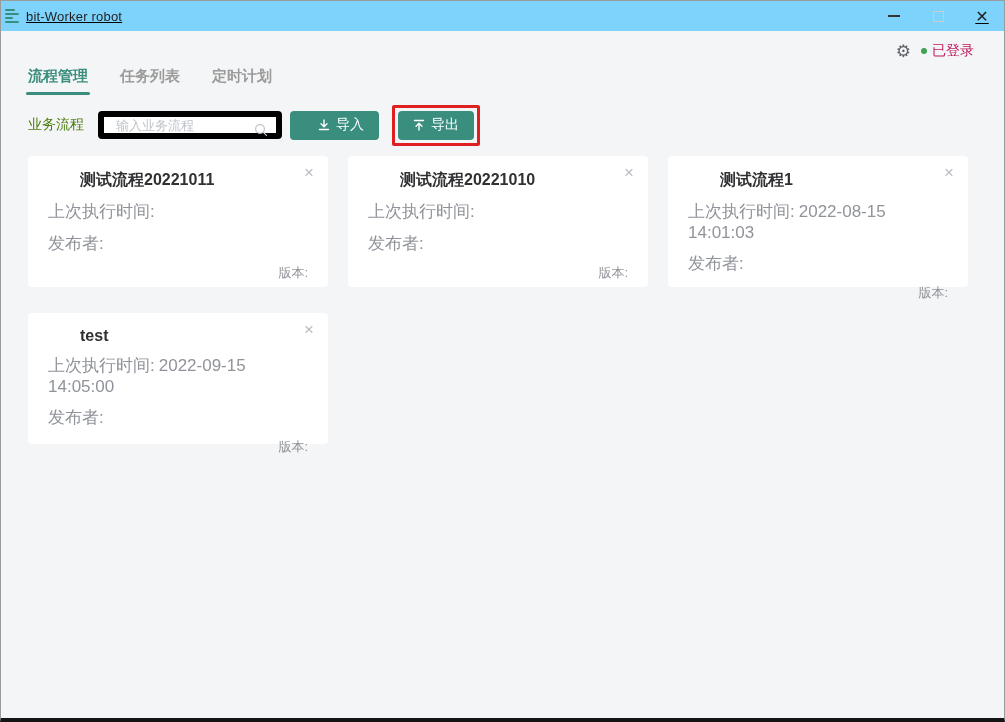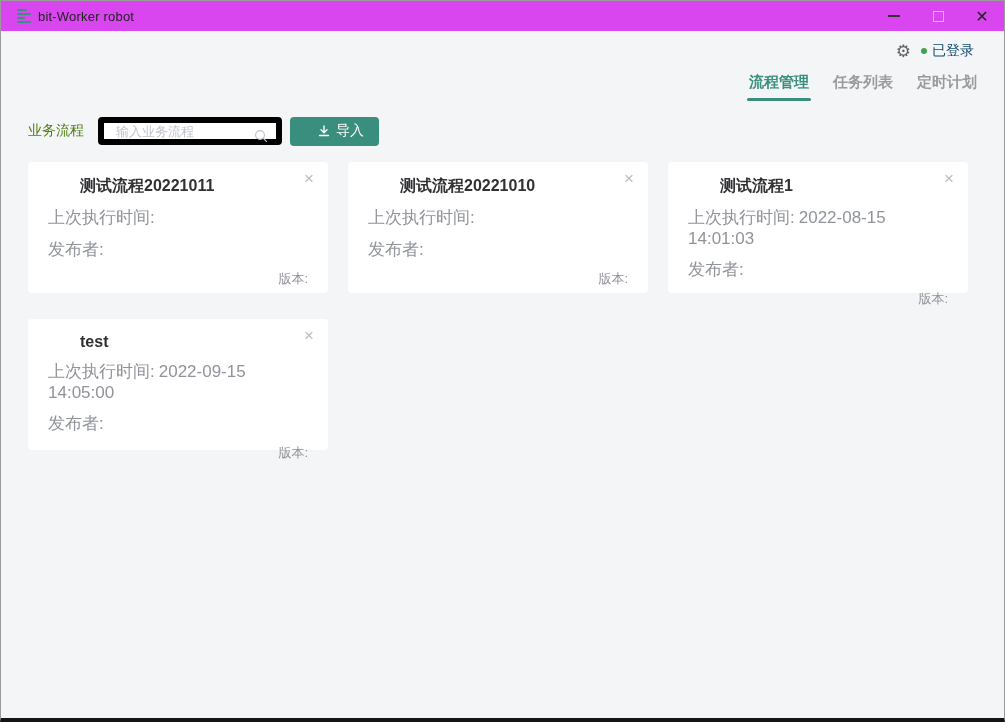--- a/index.html
+++ b/index.html
@@ -10,23 +10,24 @@
     position: relative;
     width: 1005px; height: 722px;
     background: #f4f5f6;
     border: 1px solid #9a9a9a;
     border-bottom: 4px solid #141414;
     overflow: hidden;
   }
 
   
   .titlebar {
-    height: 30px; background: #d946ef;
+    height: 30px; background: #7dd3fc;
     display: flex; align-items: center;
-    padding-left: 16px;
+    padding-left: 4px;
+    text-decoration: underline;
   }
   .app-logo { display: inline-flex; flex-direction: column; gap: 2px; width: 14px; margin-right: 7px; }
   .app-logo i { display: block; height: 2px; background: #3a8e7e; border-radius: 1px; }
   .app-logo i:nth-child(1) { width: 10px; }
   .app-logo i:nth-child(2) { width: 14px; }
   .app-logo i:nth-child(3) { width: 8px;  }
   .app-logo i:nth-child(4) { width: 14px; }
   .app-title { font-size: 13px; color: #1f1f1f; letter-spacing: .2px; }
   .win-controls { margin-left: auto; display: flex; align-items: stretch; height: 100%; }
   .win-btn {
@@ -41,23 +42,23 @@
   .content { padding: 0 27px; }
 
   .status-row {
     height: 28px; margin-top: 6px;
     display: flex; align-items: center; justify-content: flex-end; gap: 10px;
     padding-right: 3px;
   }
   .gear { font-size: 17px; color: #5f6368; line-height: 1; cursor: pointer; }
   .login-wrap { display: flex; align-items: center; gap: 5px; }
   .login-dot { width: 6px; height: 6px; border-radius: 50%; background: #3fa152; }
-  .login-text { font-size: 14px; color: #0c4a6e; }
-
-  .tabs { display: flex; gap: 24px; margin-top: 8px; justify-content: flex-end; }
+  .login-text { font-size: 14px; color: #be185d; }
+
+  .tabs { display: flex; gap: 32px; margin-top: 2px; }
   .tab {
     font-size: 15px; font-weight: bold; color: #9b9b9b;
     padding-bottom: 9px; cursor: pointer; position: relative;
   }
   .tab.active { color: #3a8e7e; }
   .tab.active::after {
     content: ""; position: absolute; left: -2px; right: -2px; bottom: 0;
     height: 3px; background: #3a8e7e; border-radius: 2px;
   }
 
@@ -165,20 +166,28 @@
         </svg>
       </div>
 
       <button class="btn import-btn">
         <svg width="12" height="12" viewBox="0 0 12 12">
           <path d="M6 1 v6 M3 4.8 L6 7.8 L9 4.8 M1.5 10.5 h9" fill="none" stroke="#ffffff" stroke-width="1.4" stroke-linecap="round" stroke-linejoin="round"></path>
         </svg>
         <span>导入</span>
       </button>
 
+      <div class="export-highlight">
+        <button class="btn">
+          <svg width="12" height="12" viewBox="0 0 12 12">
+            <path d="M1.5 1.5 h9 M6 11 V5 M3 7.2 L6 4.2 L9 7.2" fill="none" stroke="#ffffff" stroke-width="1.4" stroke-linecap="round" stroke-linejoin="round"></path>
+          </svg>
+          <span>导出</span>
+        </button>
+      </div>
     </div>
 
     <div class="cards">
 
       <div class="card">
         <span class="card-close">×</span>
         <div class="card-title">测试流程20221011</div>
         <div class="card-meta">
           <span>上次执行时间:</span><span class="meta-value"></span>
         </div>

